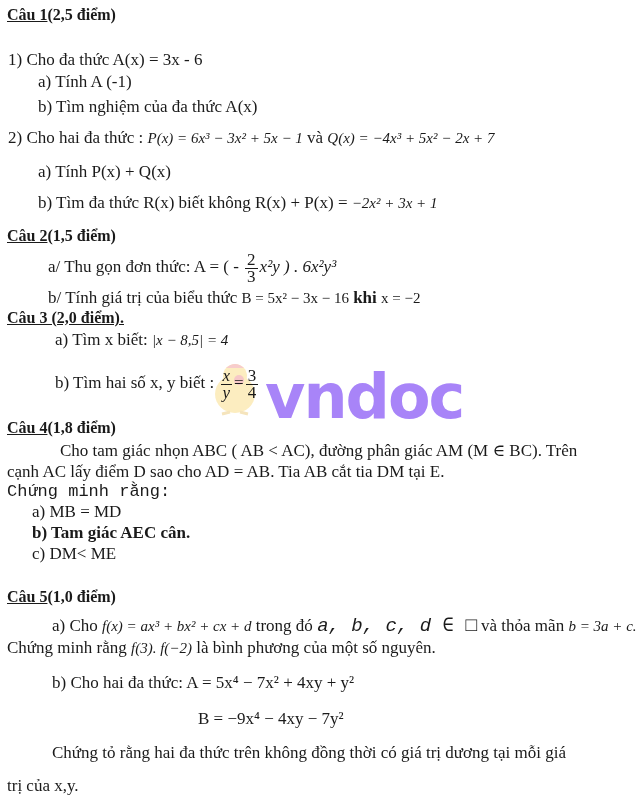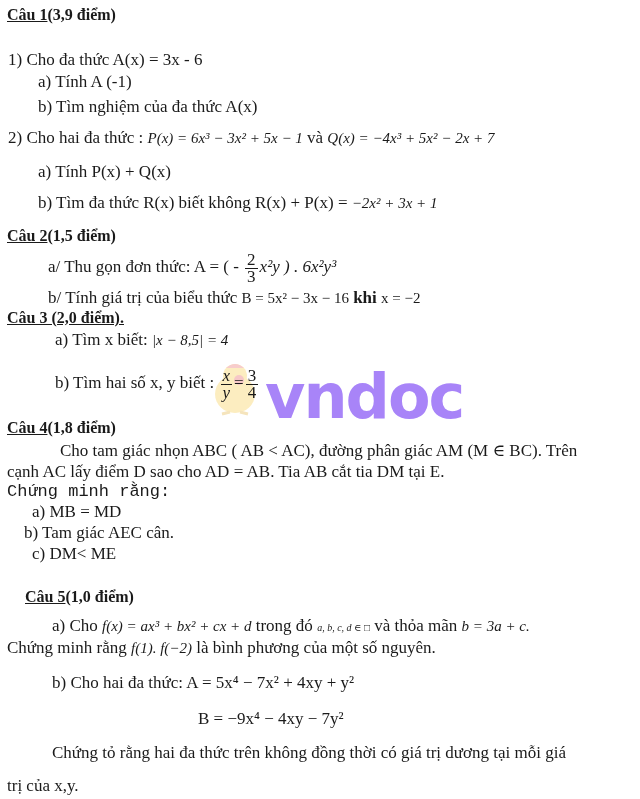--- a/index.html
+++ b/index.html
@@ -23,21 +23,21 @@
 <svg class="chick" viewBox="0 0 54 56">
   <ellipse cx="27" cy="32" rx="20" ry="19" fill="#fbe6a6"></ellipse>
   <circle cx="27" cy="14" r="12" fill="#fbe6a6"></circle>
   <path d="M18 6 Q27 -2 36 6 Z" fill="#f5b7b7"></path>
   <circle cx="31" cy="18" r="5" fill="#f3b0b0"></circle>
   <path d="M14 52 L22 50 M32 50 L40 52" stroke="#f1d9a0" stroke-width="3"></path>
 </svg>
 <div class="wm">vndoc</div>
 
 <div class="line hd" style="left:7px;top:5px;">
-  <u>Câu 1</u><span>(3,9 điểm)</span>
+  <u>Câu 1</u><span>(2,5 điểm)</span>
 </div>
 <div class="line" style="left:8px;top:38px;margin-top:12px;">1) Cho đa thức A(x) = 3x - 6</div>
 <div class="line" style="left:38px;top:72px;">a) Tính A (-1)</div>
 <div class="line" style="left:38px;top:97px;">b) Tìm nghiệm của đa thức A(x)</div>
 <div class="line" style="left:8px;top:128px;">
   <span>2) Cho hai đa thức : </span><span class="m" style="font-size:15px;">P(x) = 6x³ − 3x² + 5x − 1</span><span> và </span><span class="m" style="font-size:15px;">Q(x) = −4x³ + 5x² − 2x + 7</span>
 </div>
 <div class="line" style="left:38px;top:162px;">a) Tính P(x) + Q(x)</div>
 <div class="line" style="left:38px;top:193px;">
   <span>b) Tìm đa thức R(x) biết không R(x) + P(x) = </span><span class="m" style="font-size:15px;">−2x² + 3x + 1</span>
@@ -63,30 +63,30 @@
   <span>b) Tìm hai số x, y biết : </span><span class="frac m"><span class="num">x</span><span class="den">y</span></span><span>=</span><span class="frac"><span class="num">3</span><span class="den">4</span></span>
 </div>
 
 <div class="line hd" style="left:7px;top:418px;">
   <u>Câu 4</u><span>(1,8 điểm)</span>
 </div>
 <div class="line" style="left:60px;top:441px;">Cho tam giác nhọn ABC ( AB &lt; AC), đường phân giác AM (M ∈ BC). Trên</div>
 <div class="line" style="left:7px;top:462px;">cạnh AC lấy điểm D sao cho AD = AB. Tia AB cắt tia DM tại E.</div>
 <div class="line" style="left:7px;top:482px;font-family:Liberation Mono, monospace;">Chứng minh rằng:</div>
 <div class="line" style="left:32px;top:502px;">a)  MB = MD</div>
-<div class="line" style="left:24px;top:523px;">b)  Tam giác AEC cân.</div>
+<div class="line" style="left:32px;top:523px;font-weight:bold;">b)  Tam giác AEC cân.</div>
 <div class="line" style="left:32px;top:544px;">c)  DM&lt; ME</div>
 
-<div class="line hd" style="left:25px;top:587px;text-align:right;">
+<div class="line hd" style="left:7px;top:587px;text-align:right;">
   <u>Câu 5</u><span>(1,0 điểm)</span>
 </div>
 <div class="line" style="left:52px;top:616px;">
-  <span>a) Cho  </span><span class="m" style="font-size:15px;">f(x) = ax³ + bx² + cx + d</span><span>  trong  đó  </span><span class="m" style="font-size:10px;">a, b, c, d ∈ □</span><span>  và  thỏa  mãn  </span><span class="m" style="font-size:15px;">b = 3a + c.</span>
+  <span>a) Cho  </span><span class="m" style="font-size:15px;">f(x) = ax³ + bx² + cx + d</span><span>  trong  đó  </span><span class="m" style="font-size:19px;font-family:Liberation Mono, monospace;">a, b, c, d ∈ □</span><span>  và  thỏa  mãn  </span><span class="m" style="font-size:15px;">b = 3a + c.</span>
 </div>
 <div class="line" style="left:7px;top:638px;">
-  <span>Chứng minh rằng  </span><span class="m" style="font-size:15px;">f(1). f(−2)</span><span>  là bình phương của một số nguyên.</span>
+  <span>Chứng minh rằng  </span><span class="m" style="font-size:15px;">f(3). f(−2)</span><span>  là bình phương của một số nguyên.</span>
 </div>
 <div class="line" style="left:52px;top:673px;">
   <span>b) Cho hai đa thức: </span><span>A = 5x⁴ − 7x² + 4xy + y²</span>
 </div>
 <div class="line" style="left:198px;top:709px;">B = −9x⁴ − 4xy − 7y²</div>
 <div class="line" style="left:52px;top:743px;">Chứng tỏ rằng hai đa thức trên không đồng thời có giá trị dương tại mỗi giá</div>
 <div class="line" style="left:7px;top:776px;">trị của x,y.</div>
 
 </body></html>

